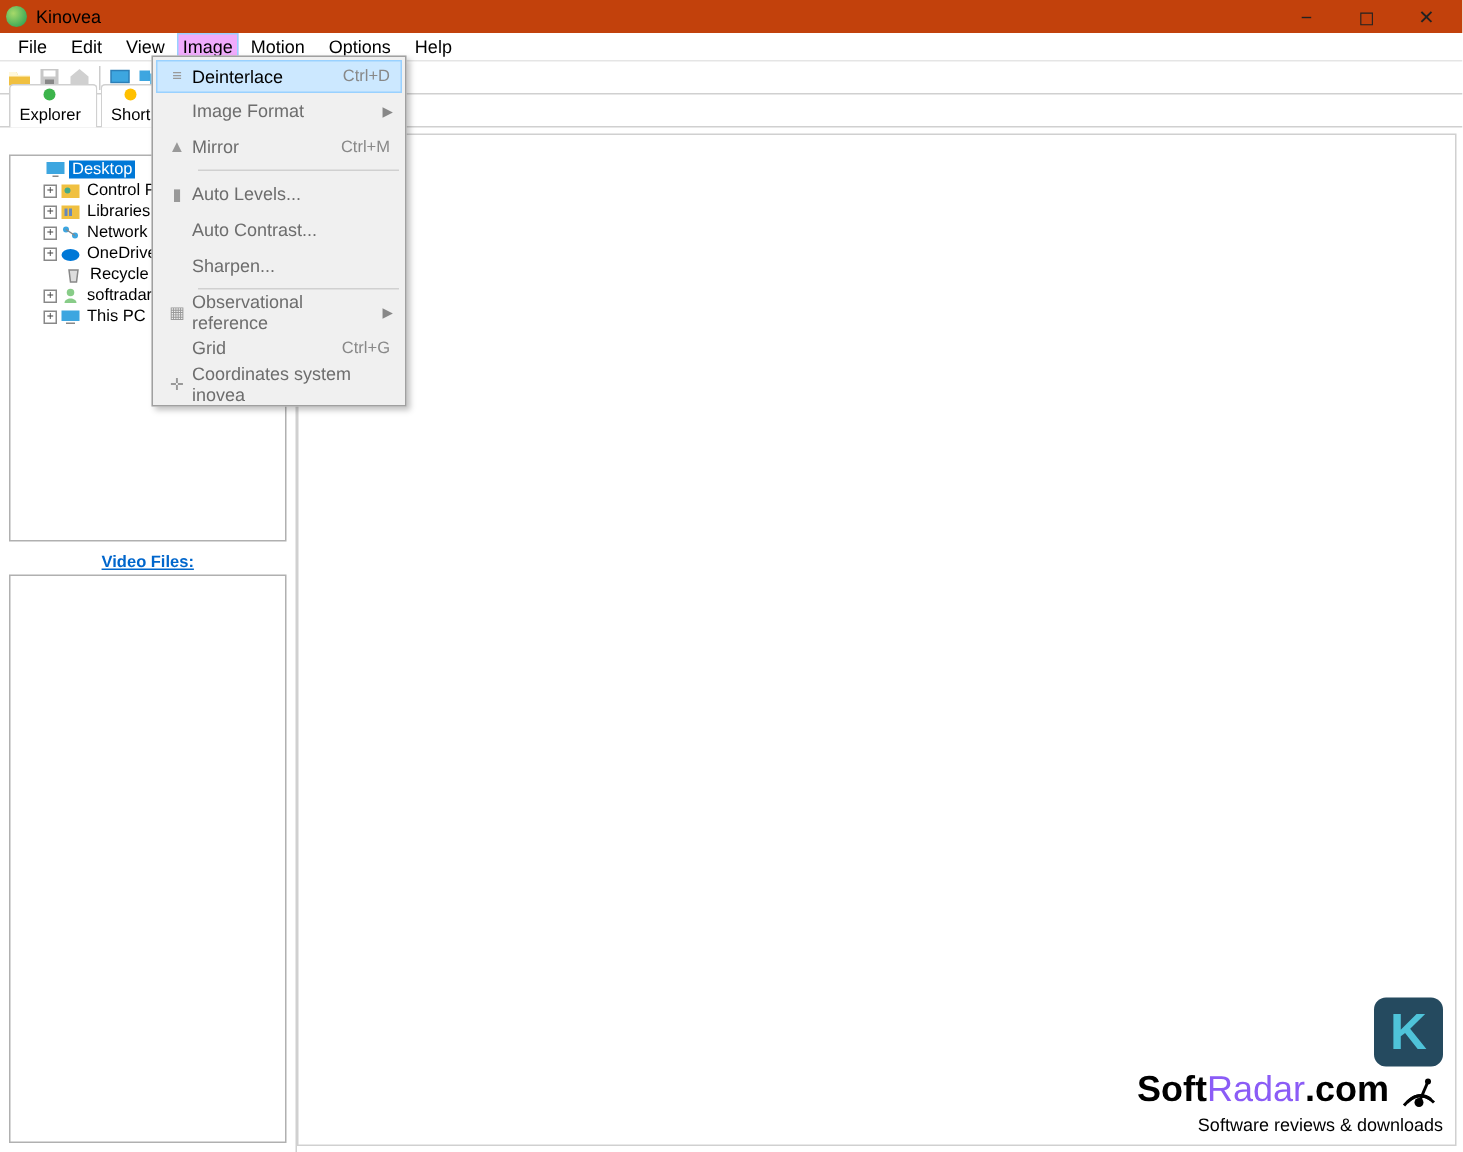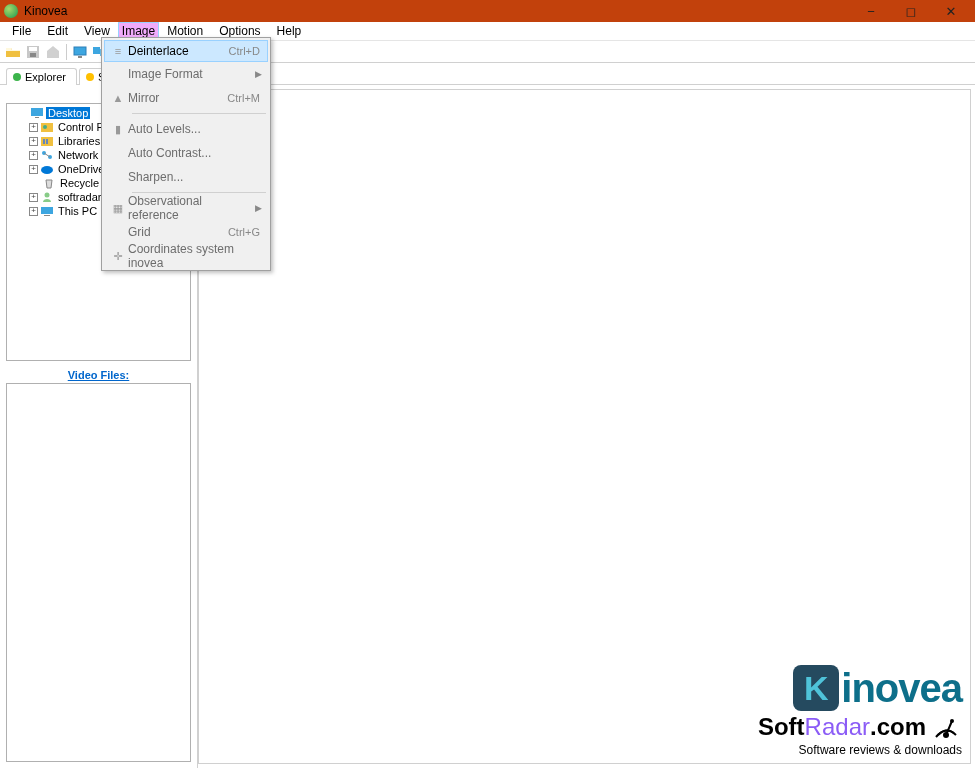--- a/index.html
+++ b/index.html
@@ -18,21 +18,21 @@
 .menu-item.active { background: #f0abfc; border: 1px solid #99d1ff; padding: 1px 3px; }
 
 
 .toolbar { height: 22px; display: flex; align-items: center; padding: 0 4px; gap: 2px; border-bottom: 1px solid #d0d0d0; }
 .tb-btn { width: 18px; height: 18px; display: flex; align-items: center; justify-content: center; }
 .tb-btn svg { width: 16px; height: 16px; }
 .tb-sep { width: 1px; height: 16px; background: #ccc; margin: 0 2px; }
 
 
 .tabbar { height: 22px; display: flex; align-items: flex-end; padding: 0 6px; gap: 2px; border-bottom: 1px solid #d0d0d0; }
-.tab { background: #fff; border: 1px solid #d0d0d0; border-bottom: none; border-radius: 3px 3px 0 0; padding: 2px 10px 2px 6px; font-size: 11px; display: flex; align-items: center; gap: 4px; position: relative; top: 1px; }
+.tab { background: #fff; border: 1px solid #d0d0d0; border-bottom: none; border-radius: 3px 3px 0 0; padding: 2px 10px 2px 6px; font-size: 11px; display: flex; align-items: center; gap: 4px; position: relative; top: 1px; flex-direction: column; }
 .tab .dot { width: 8px; height: 8px; border-radius: 50%; }
 .tab.explorer .dot { background: #3cb44b; }
 .tab.short .dot { background: #ffc000; }
 
 
 .main { display: flex; height: calc(100% - 85px); }
 .left { width: 198px; display: flex; flex-direction: column; border-right: 1px solid #d0d0d0; }
 .section-header { font-size: 11px; color: #0066cc; text-align: right; padding: 4px 6px 2px 6px; font-weight: bold; }
 .section-header.center { text-align: center; text-decoration: underline; }
 .tree-box { border: 1px solid #b0b0b0; margin: 0 6px 4px 6px; height: 258px; overflow: auto; background: #fff; padding: 2px; }
@@ -229,21 +229,20 @@
           <span class="tree-label">This PC</span>
         </div>
       </div>
     <div class="section-header center">Video Files:</div>
     <div class="video-box"></div>
   </div>
   <div class="content">
     <div class="watermark">
       <div class="logo">
         <div class="k-box">K</div>
-        <span class="kino-text">inovea</span>
       </div>
       <div class="soft">
         <span>
           <span>Soft</span><span class="gray">Radar</span><span>.com</span>
         </span>
         <svg class="sat-icon" viewBox="0 0 32 32">
             <path d="M6 26 Q16 14 26 24" stroke="#000" fill="none" stroke-width="2"></path>
             <path d="M8 24 Q16 16 24 22" stroke="#000" fill="none" stroke-width="2"></path>
             <circle cx="16" cy="24" r="3" fill="#000"></circle>
             <line x1="16" y1="24" x2="22" y2="10" stroke="#000" stroke-width="2"></line>

